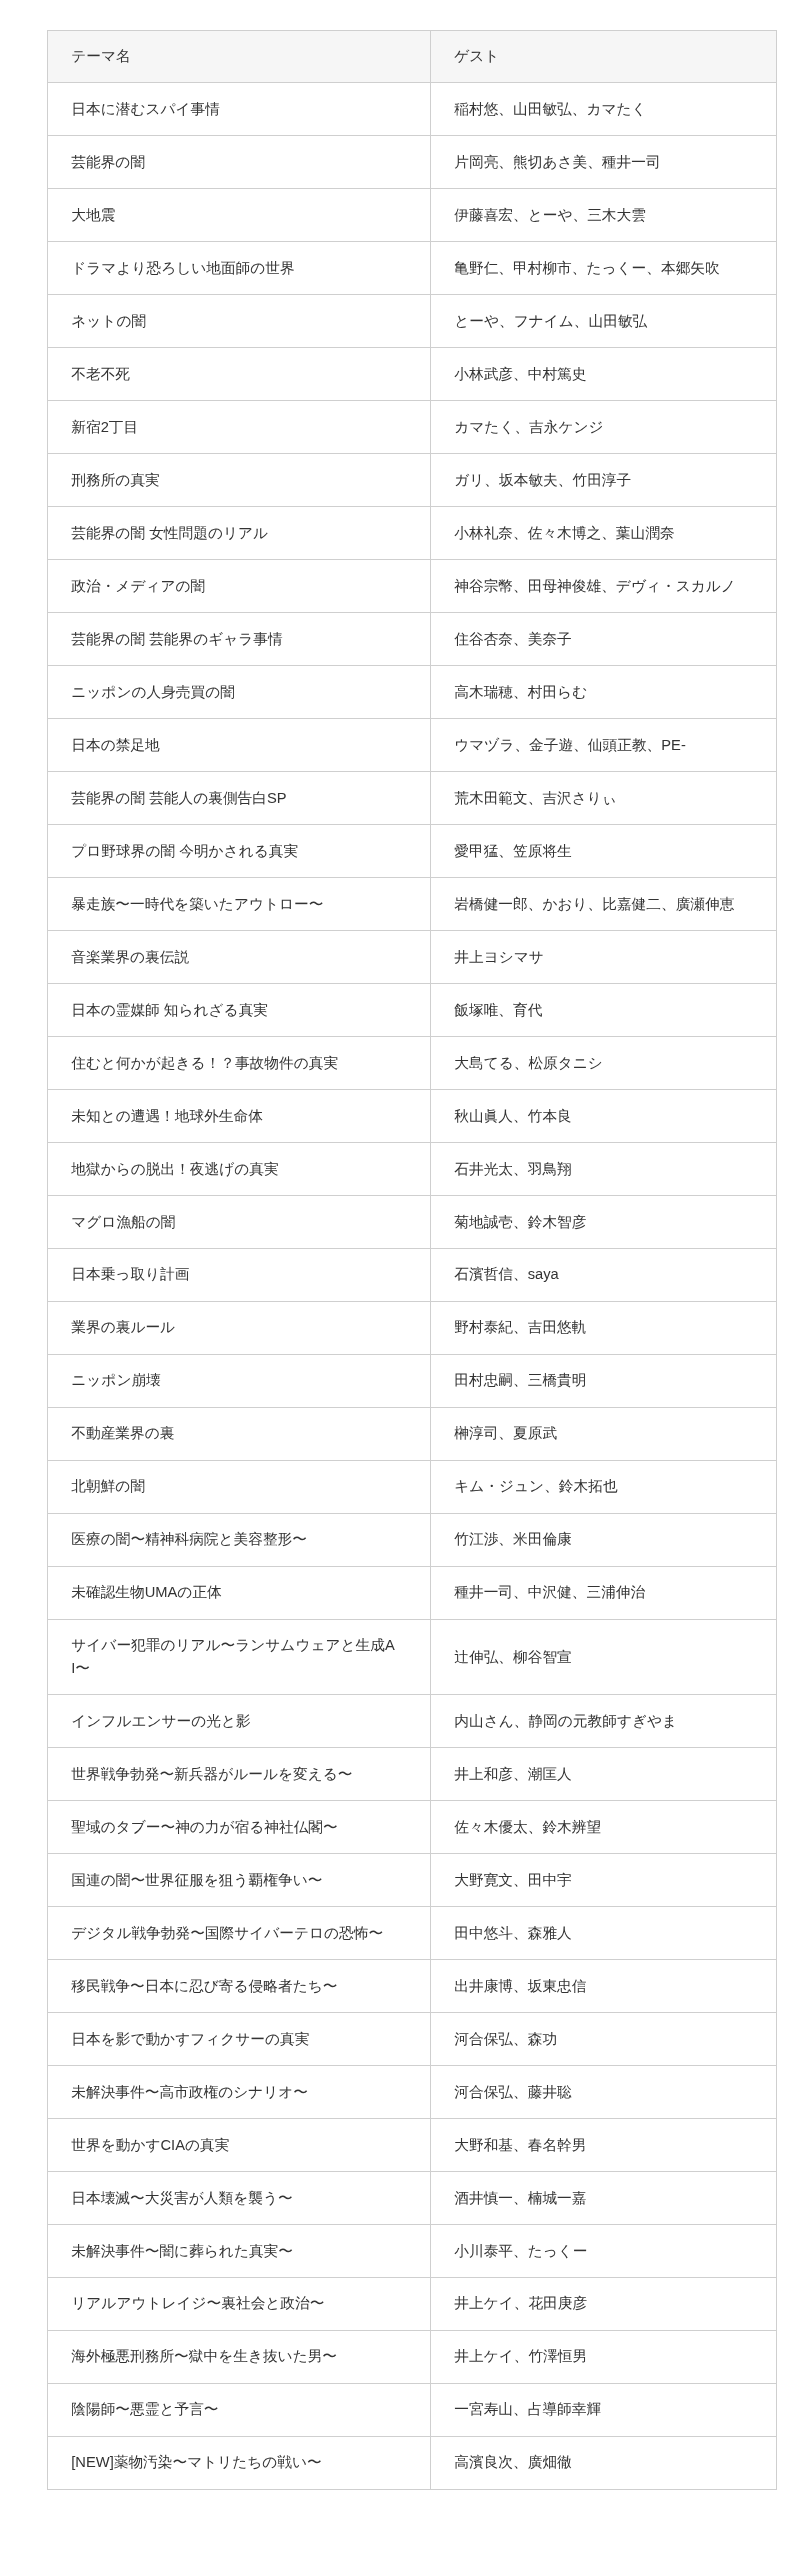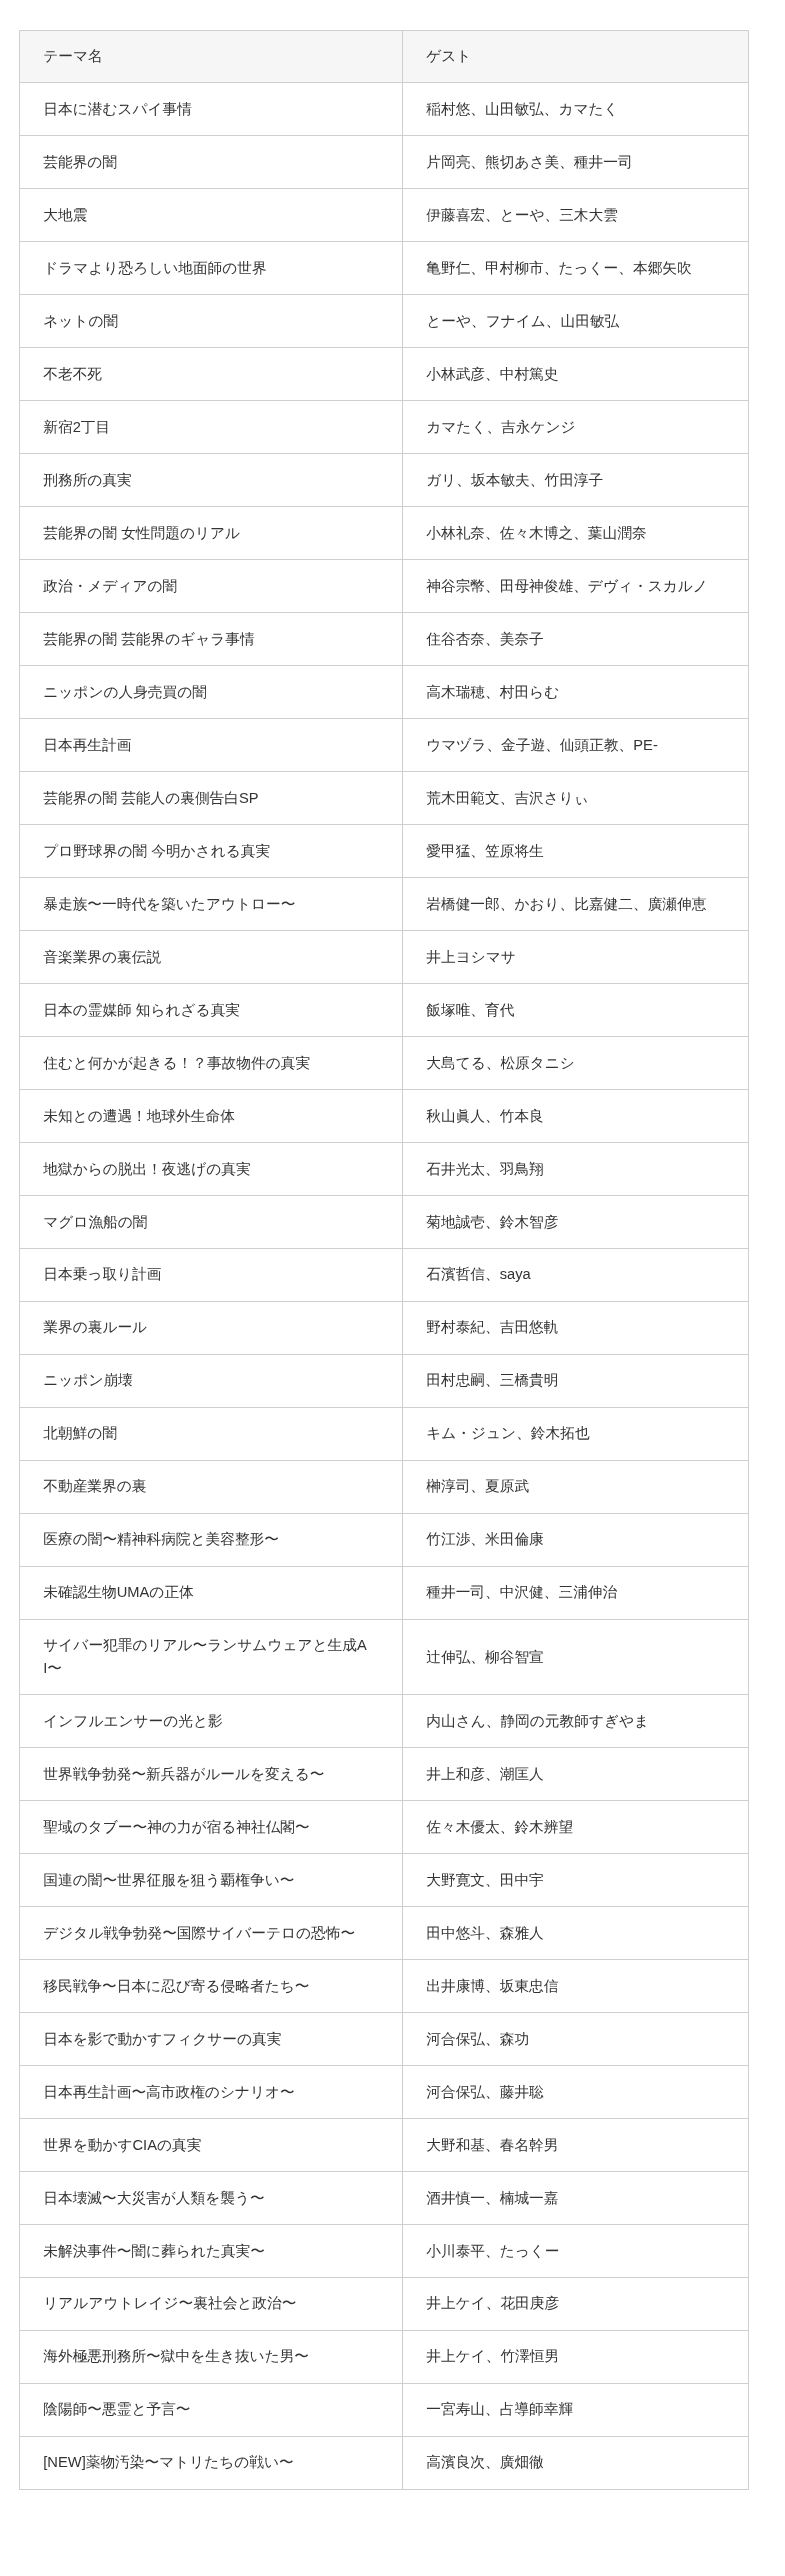--- a/index.html
+++ b/index.html
@@ -15,20 +15,21 @@
   }
   .page {
     padding: 29.5px 0 0 18.7px;
     box-sizing: border-box;
   }
   table.episode-table {
     border-collapse: collapse;
     width: 728px;
     table-layout: fixed;
     background: #ffffff;
+    margin-left: 28px;
   }
   table.episode-table col.col-theme { width: 383px; }
   table.episode-table col.col-guest { width: 346px; }
   table.episode-table th,
   table.episode-table td {
     border: 1px solid #cfcfcf;
     font-size: 14.7px;
     line-height: 22.6px;
     text-align: left;
     vertical-align: middle;
@@ -104,21 +105,21 @@
   </tr>
         <tr>
     <td>芸能界の闇 芸能界のギャラ事情</td>
     <td>住谷杏奈、美奈子</td>
   </tr>
         <tr>
     <td>ニッポンの人身売買の闇</td>
     <td>高木瑞穂、村田らむ</td>
   </tr>
         <tr>
-    <td>日本再生計画</td>
+    <td>日本の禁足地</td>
     <td>ウマヅラ、金子遊、仙頭正教、PE-</td>
   </tr>
         <tr>
     <td>芸能界の闇 芸能人の裏側告白SP</td>
     <td>荒木田範文、吉沢さりぃ</td>
   </tr>
         <tr>
     <td>プロ野球界の闇 今明かされる真実</td>
     <td>愛甲猛、笠原将生</td>
   </tr>
@@ -156,28 +157,28 @@
   </tr>
         <tr>
     <td>業界の裏ルール</td>
     <td>野村泰紀、吉田悠軌</td>
   </tr>
         <tr>
     <td>ニッポン崩壊</td>
     <td>田村忠嗣、三橋貴明</td>
   </tr>
         <tr>
+    <td>不動産業界の裏</td>
+    <td>榊淳司、夏原武</td>
+  </tr>
+        <tr>
     <td>北朝鮮の闇</td>
     <td>キム・ジュン、鈴木拓也</td>
   </tr>
         <tr>
-    <td>不動産業界の裏</td>
-    <td>榊淳司、夏原武</td>
-  </tr>
-        <tr>
     <td>医療の闇〜精神科病院と美容整形〜</td>
     <td>竹江渉、米田倫康</td>
   </tr>
         <tr>
     <td>未確認生物UMAの正体</td>
     <td>種井一司、中沢健、三浦伸治</td>
   </tr>
         <tr>
     <td>サイバー犯罪のリアル〜ランサムウェアと生成AI〜</td>
     <td>辻伸弘、柳谷智宣</td>
@@ -204,21 +205,21 @@
   </tr>
         <tr>
     <td>移民戦争〜日本に忍び寄る侵略者たち〜</td>
     <td>出井康博、坂東忠信</td>
   </tr>
         <tr>
     <td>日本を影で動かすフィクサーの真実</td>
     <td>河合保弘、森功</td>
   </tr>
         <tr>
-    <td>日本再生計画〜高市政権のシナリオ〜</td>
+    <td>未解決事件〜高市政権のシナリオ〜</td>
     <td>河合保弘、藤井聡</td>
   </tr>
         <tr>
     <td>世界を動かすCIAの真実</td>
     <td>大野和基、春名幹男</td>
   </tr>
         <tr>
     <td>日本壊滅〜大災害が人類を襲う〜</td>
     <td>酒井慎一、楠城一嘉</td>
   </tr>

